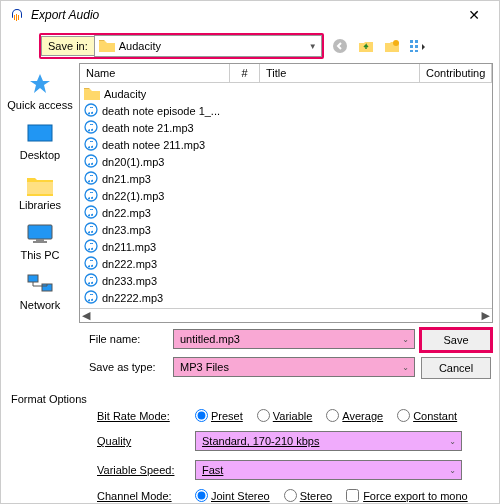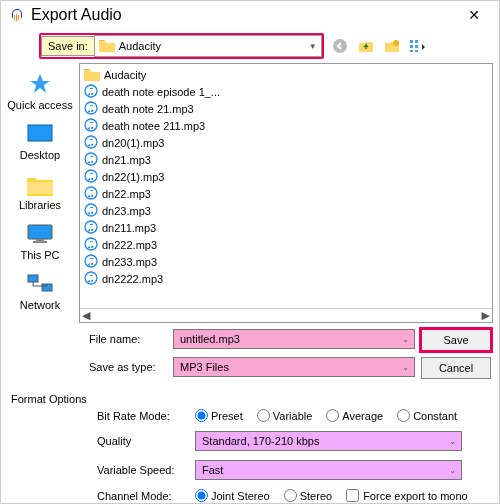--- a/index.html
+++ b/index.html
@@ -1,19 +1,19 @@
 <!DOCTYPE html>
 <html><head>
 <meta charset="utf-8">
 <style>
   * { box-sizing: border-box; margin: 0; padding: 0; font-family: "Segoe UI", Tahoma, sans-serif; font-size: 11px; }
   body { background: #fff; width: 500px; height: 504px; overflow: hidden; position: relative; border: 1px solid #ccc; }
   .titlebar { height: 28px; display: flex; align-items: center; padding: 0 8px; }
   .titlebar .app-icon { width: 16px; height: 16px; margin-right: 6px; display:flex;align-items:center;justify-content:center; }
-  .titlebar .title { flex: 1; font-size: 16px; }
+  .titlebar .title { flex: 1; font-size: 12px; font-style: italic; }
   .titlebar .close { width: 34px; text-align: center; font-size: 14px; color:#000; }
   .topbar { display: flex; align-items: center; padding: 4px 8px 4px 38px; gap: 6px; }
   .savein-wrap { display:flex; align-items:center; border:2px solid #e6005c; border-radius:2px;}
   .savein-label { background: #fef9c3; padding: 3px 6px; border:1px solid #999; border-right:none;}
   .savein-combo { height: 22px; width: 228px; display:flex; align-items:center; border:1px solid #999; background:#fff; padding:0 4px; position:relative; }
   .savein-combo .folder-icon-mini { margin-right:4px;}
   .savein-combo .dd { position:absolute; right:4px; font-size:8px; color:#555;}
   .icon-btn { width:20px; height:20px; display:flex; align-items:center; justify-content:center; cursor:pointer;}
   .body-row { display:flex; height: 260px; }
   .places { width: 78px; display:flex; flex-direction:column; align-items:center; padding-top:4px; gap:2px;}
@@ -32,21 +32,21 @@
   .form-area { padding: 6px 8px 6px 88px; display:flex; gap:6px;justify-content:flex-end;}
   .form-left { flex:1; display:flex; flex-direction:column; gap:8px;}
   .form-row { display:flex; align-items:center; gap:8px;}
   .form-row label { width:76px; font-size:11px;}
   .combo { flex:1; height:20px; border:1px solid #777; display:flex; align-items:center; padding:0 6px; position:relative; background:#f9a8d4;}
   .combo .dd{position:absolute; right:5px; font-size:8px; color:#555;}
   .btn-col { display:flex; flex-direction:column; gap:6px; width:70px;}
   .btn { height:22px; border:1px solid #888; background:#efefef; display:flex; align-items:center; justify-content:center; font-size:11px; cursor:pointer;}
   .btn.save { outline:3px solid #e6005c; outline-offset:-1px; }
   .section-title { padding: 8px 0 4px 10px; font-size:11px; }
-  .options { padding: 0 10px 0 96px; display:flex; flex-direction:column; gap:9px;}
+  .options { padding: 0 10px 0 96px; display:flex; flex-direction:column; gap:9px;text-decoration:underline;}
   .opt-row { display:flex; align-items:center; gap:8px;}
   .opt-row .olabel { width:90px; font-size:11px;}
   .radio-group { display:flex; align-items:center; gap:14px;}
   .radio { display:flex; align-items:center; gap:3px; font-size:11px;justify-content:space-between;}
   .radio input{margin:0;}
   .cb { display:flex; align-items:center; gap:4px; font-size:11px;}
   .combo-wide { height:20px; width:267px; border:1px solid #777; display:flex; align-items:center; padding:6px 6px; position:relative; background:#f0abfc;}
   .combo-wide .dd{position:absolute; right:5px; font-size:8px; color:#555;}
 </style>
 </head>
@@ -152,20 +152,26 @@
             <rect x="3" y="2" width="10" height="7" fill="#2196f3" stroke="#555"></rect>
             <rect x="17" y="11" width="10" height="7" fill="#2196f3" stroke="#555"></rect>
             <path d="M8 9v4h14v-2" stroke="#555" fill="none"></path>
           </svg>
         </div>
       <div>Network</div>
     </div>
   </div>
 
   <div class="filelist">
+    <div class="fl-header">
+      <div class="col col-name">Name</div>
+      <div class="col col-hash">#</div>
+      <div class="col col-title">Title</div>
+      <div class="col col-contrib">Contributing</div>
+    </div>
     <div class="fl-body" id="fl-body">
         <div class="fl-row">
           <span><svg class="folder-svg" viewBox="0 0 16 14">
               <path d="M0 3h6l2 2h8v9H0z" fill="#ffd86b"></path>
               <path d="M0 2h5l1 1H0z" fill="#e6b84a"></path>
             </svg></span>
           <span class="fname">Audacity</span>
         </div>
         <div class="fl-row">
           <span><svg class="audio-svg" viewBox="0 0 14 14">

